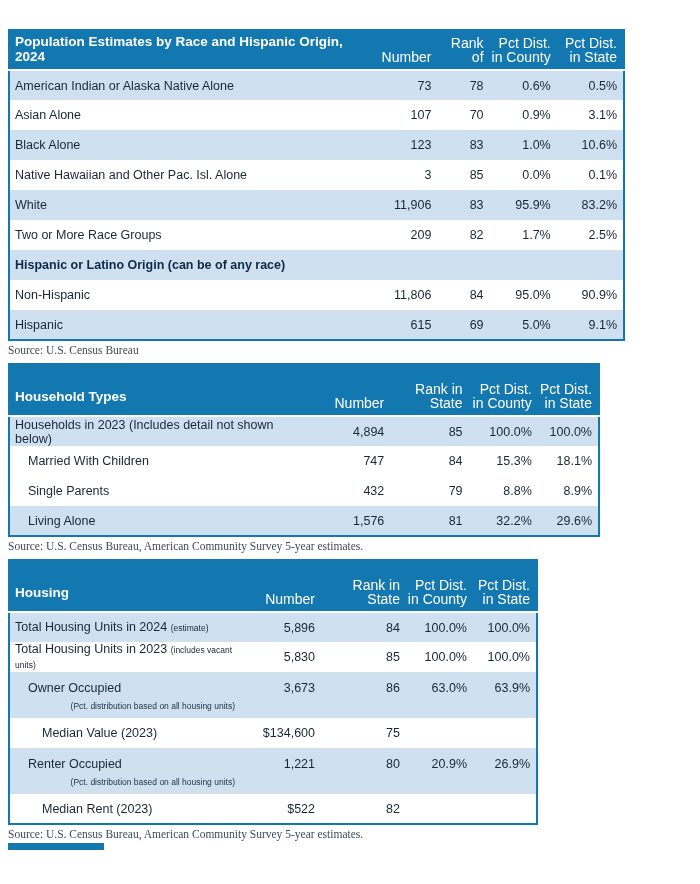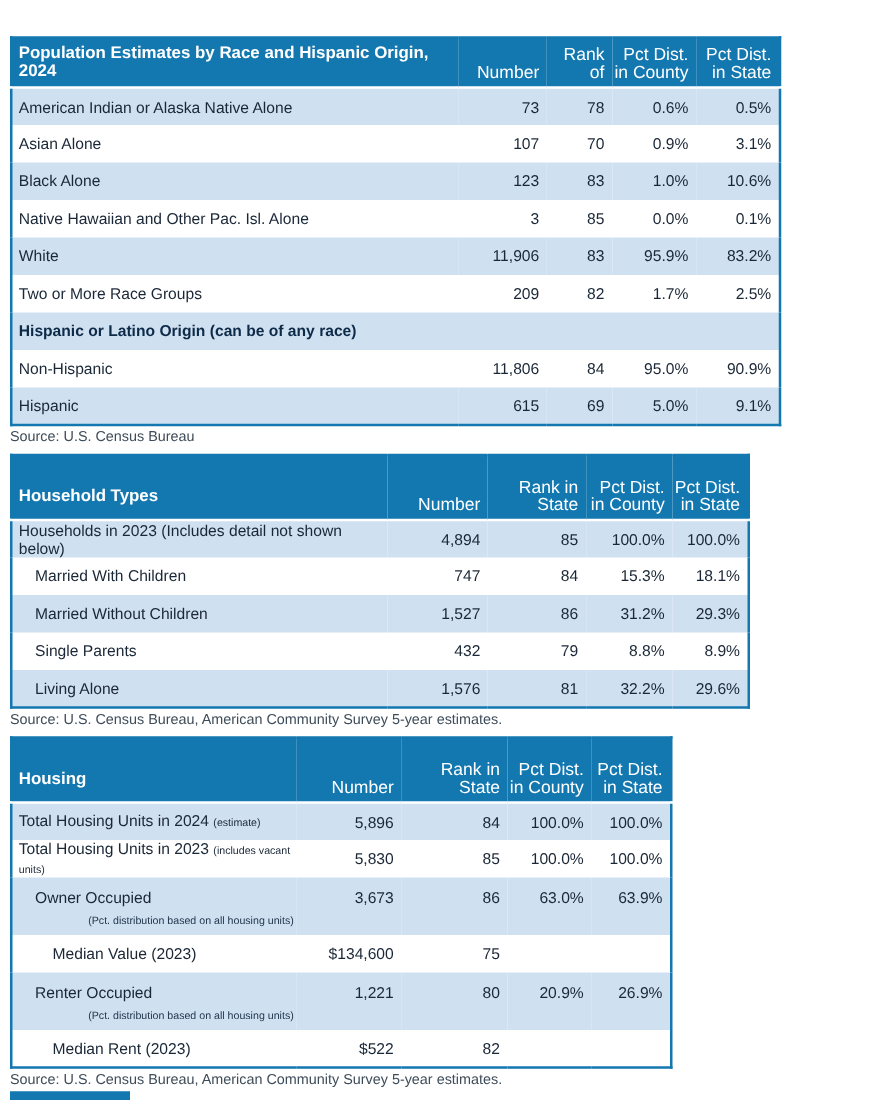--- a/index.html
+++ b/index.html
@@ -39,21 +39,21 @@
   td.ind1 { padding-left:18px; }
   td.ind2 { padding-left:32px;margin-top:39px; }
 
   tr.alt td { background:#cfe0f1; }
   tr.sub td { background:#cfe0f1; font-weight:bold; color:#0d2a47; }
 
   tr.tall td { height:46px; vertical-align:top; padding-top:9px;margin-top:48px; }
   .note { font-size:8.5px; line-height:10px; padding-top:6px; color:#21364c; font-weight:normal;text-align:right; }
   .small { font-size:8.5px; }
 
-  .src { font-size:11.5px; color:#3e4c59; margin:3px 0 7px 0; }
+  .src { font-size:11.5px; color:#3e4c59; margin:3px 0 7px 0;font-family:Liberation Serif, serif; }
   .src-last { margin-bottom:2px; }
 
   .cutbar { width:96px; height:7px; background:#1478b0; margin-top:3px; }
 </style>
 </head>
 <body>
 
 <div class="wrap">
 
   <table class="t t1" style="width:617px">
@@ -162,27 +162,20 @@
         <td>100.0%</td>
         <td>100.0%</td>
       </tr>
       <tr>
         <td class="label ind1">Married With Children</td>
         <td>747</td>
         <td>84</td>
         <td>15.3%</td>
         <td>18.1%</td>
       </tr>
-      <tr class="alt">
-        <td class="label ind1">Married Without Children</td>
-        <td>1,527</td>
-        <td>86</td>
-        <td>31.2%</td>
-        <td>29.3%</td>
-      </tr>
       <tr>
         <td class="label ind1">Single Parents</td>
         <td>432</td>
         <td>79</td>
         <td>8.8%</td>
         <td>8.9%</td>
       </tr>
       <tr class="alt">
         <td class="label ind1">Living Alone</td>
         <td>1,576</td>

